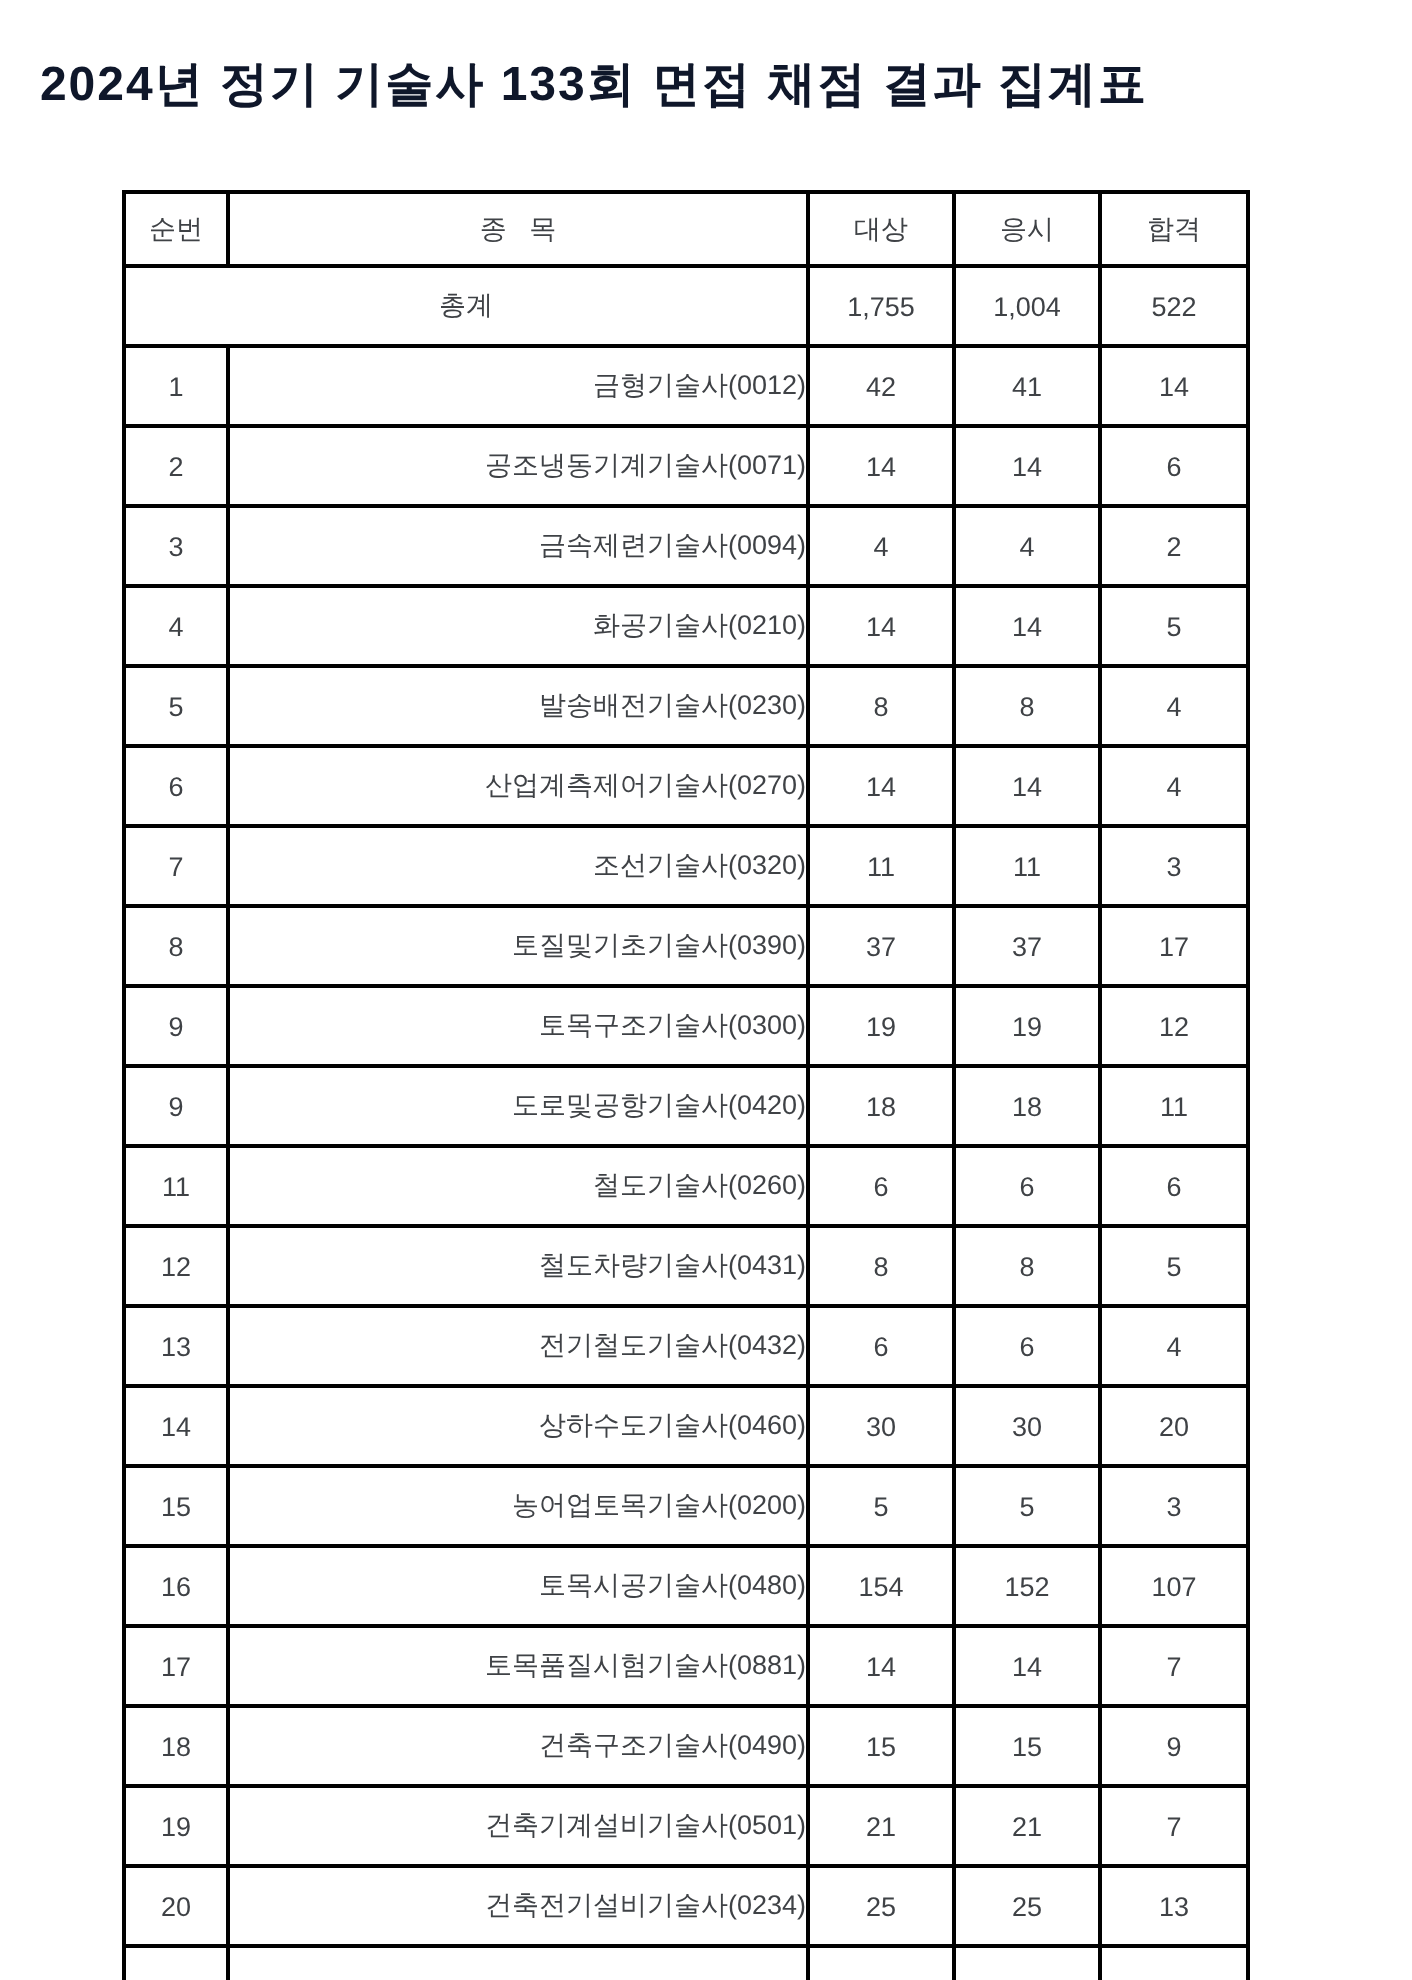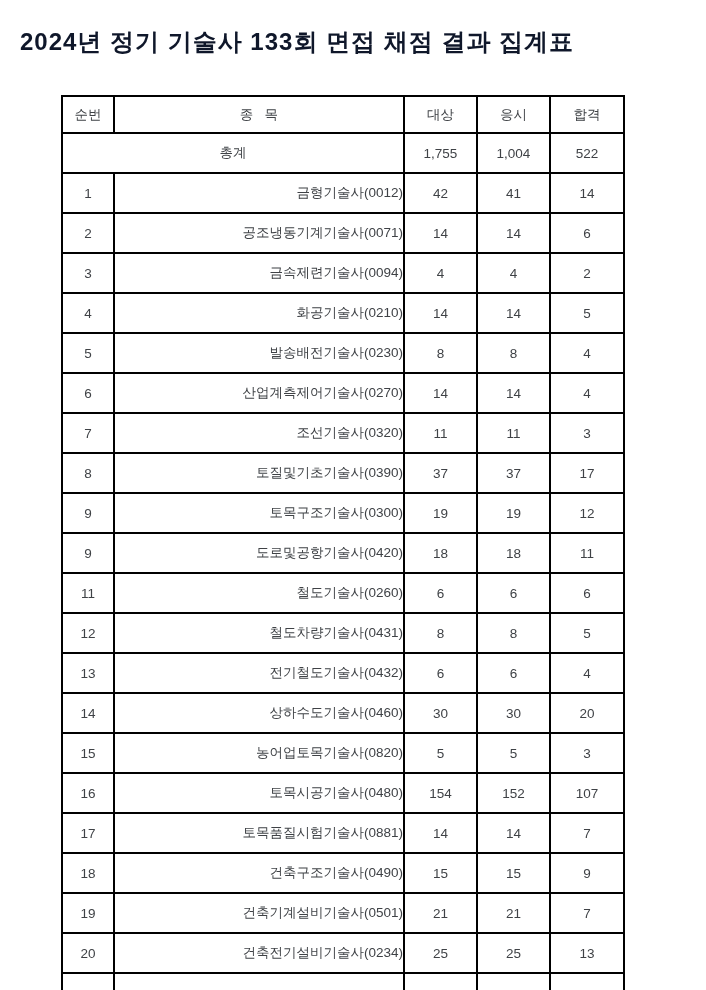--- a/index.html
+++ b/index.html
@@ -182,21 +182,21 @@
         </tr>
         <tr>
           <td>14</td>
           <td class="name-cell">상하수도기술사(0460)</td>
           <td>30</td>
           <td>30</td>
           <td>20</td>
         </tr>
         <tr>
           <td>15</td>
-          <td class="name-cell">농어업토목기술사(0820)</td>
+          <td class="name-cell">농어업토목기술사(0200)</td>
           <td>5</td>
           <td>5</td>
           <td>3</td>
         </tr>
         <tr>
           <td>16</td>
           <td class="name-cell">토목시공기술사(0480)</td>
           <td>154</td>
           <td>152</td>
           <td>107</td>

